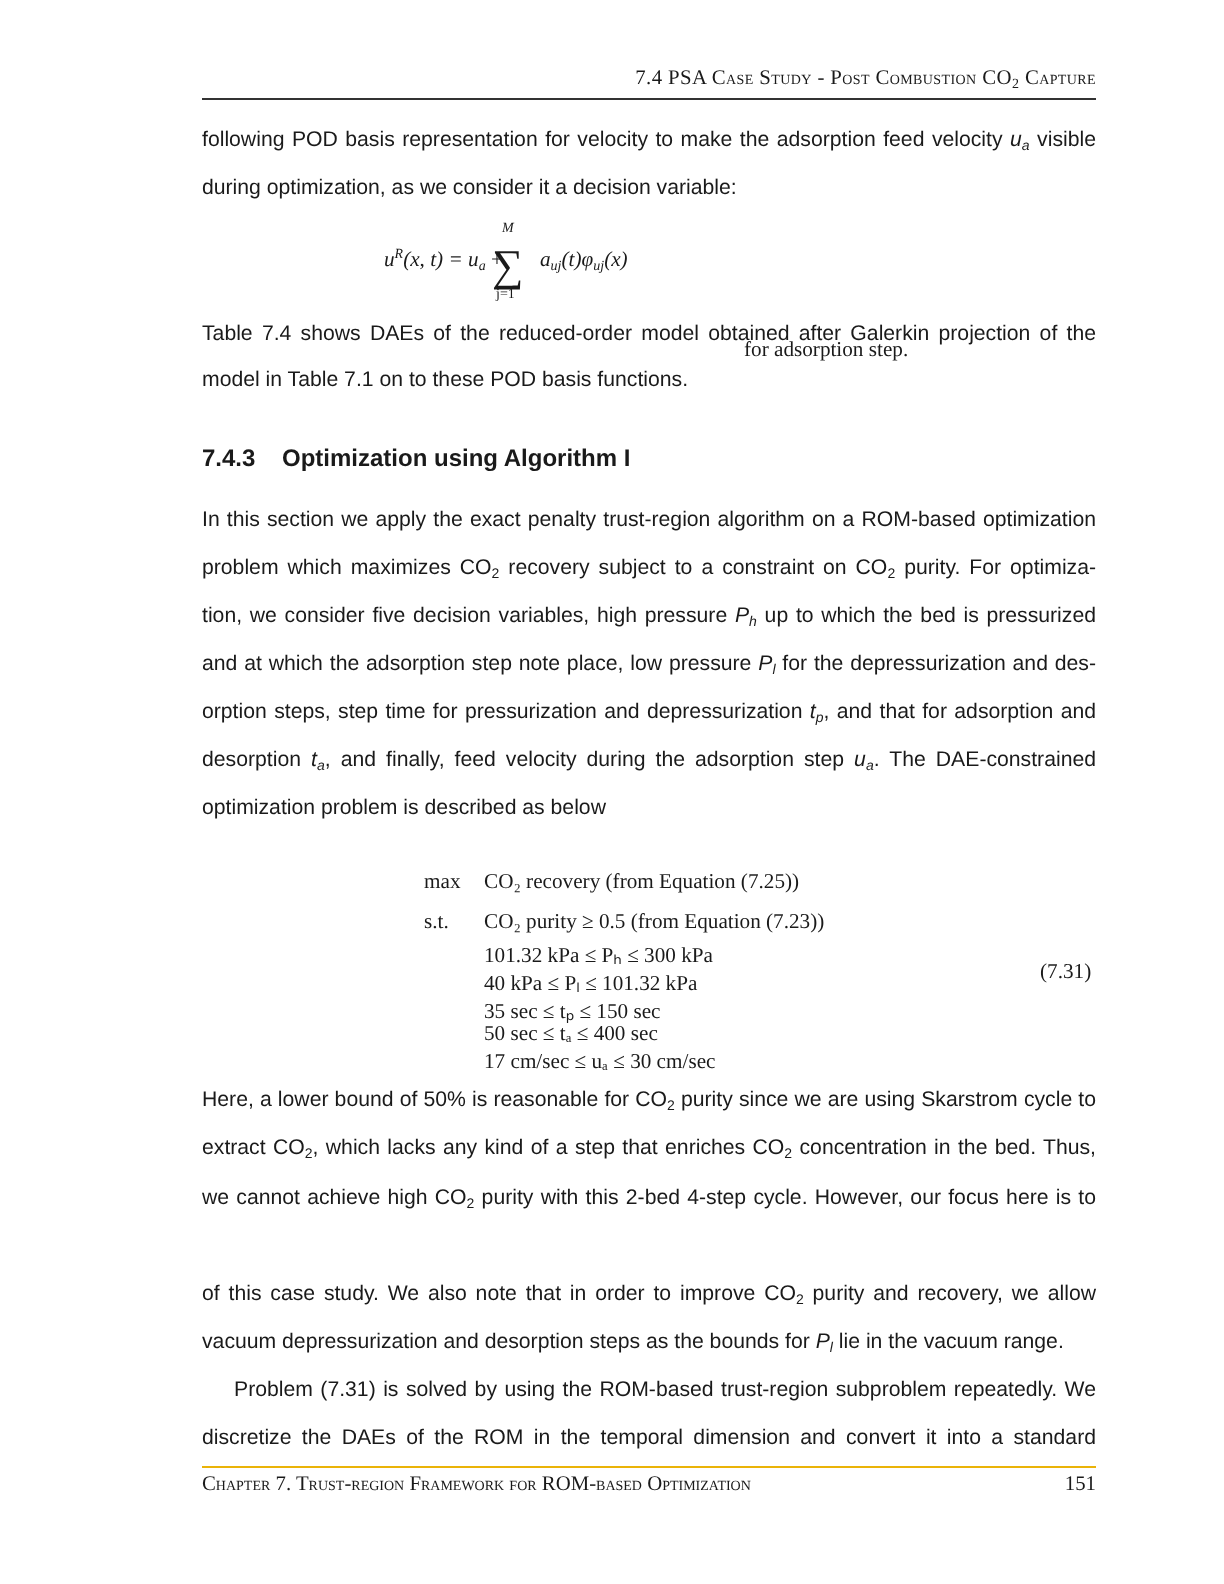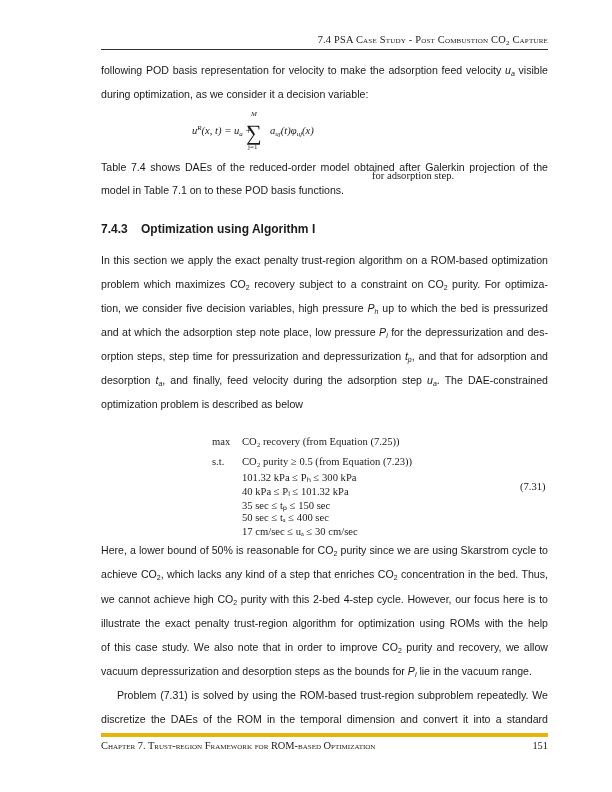--- a/index.html
+++ b/index.html
@@ -20,21 +20,21 @@
   .eq1 { position:absolute; left:192px; top:110px; width:320px; height:45px;
          font-family:"Liberation Serif", serif; font-size:10.6px; }
   .sum { position:absolute; left:54px; top:12px; font-size:22px; line-height:22px; }
   .sum-top { position:absolute; left:59px; top:0px; font-size:7px; font-style:italic; }
   .sum-bot { position:absolute; left:56px; top:33px; font-size:7px; }
   .section-title { position:absolute; left:101px; top:222px; font-weight:bold;
                    font-size:12px; font-family:Liberation Sans, sans-serif; }
   .section-num { display:inline-block; width:40px; }
   .opt { position:absolute; font-family:"Liberation Serif", serif; font-size:10.6px; white-space:nowrap; }
   .eqnum { position:absolute; left:520px; top:481px; font-family:"Liberation Serif", serif; font-size:10.6px; }
-  .footer { position:absolute; left:101px; top:733px; width:447px; border-top:4px solid #eab308; }
+  .footer { position:absolute; left:101px; top:733px; width:447px; border-top:1px solid #eab308; }
   .footer-left { position:absolute; left:0; top:3px; font-size:10.4px; font-family:"Liberation Serif", serif; }
   .footer-right { position:absolute; right:0; top:3px; font-size:10.4px; font-family:"Liberation Serif", serif; }
 </style>
 </head>
 <body>
 
 <div class="page">
 
   <div class="header">
     <div class="header-text">
@@ -95,26 +95,25 @@
     <div class="opt" style="left:242px; top:498px;">35 sec ≤ tₚ ≤ 150 sec</div>
     <div class="opt" style="left:242px; top:512px;">50 sec ≤ tₐ ≤ 400 sec</div>
     <div class="opt" style="left:242px; top:526px;">17 cm/sec ≤ uₐ ≤ 30 cm/sec</div>
     <div class="eqnum">(7.31)</div>
   </div>
 
   <div class="line just" style="top:544px;">
     <span>Here, a lower bound of 50% is reasonable for CO</span><sub>2</sub><span> purity since we are using Skarstrom cycle to</span>
   </div>
   <div class="line just" style="top:568px;">
-    <span>achieve CO</span><sub>2</sub><span>, which lacks any kind of a step that enriches CO</span><sub>2</sub><span> concentration in the bed. Thus,</span>
+    <span>extract CO</span><sub>2</sub><span>, which lacks any kind of a step that enriches CO</span><sub>2</sub><span> concentration in the bed. Thus,</span>
   </div>
   <div class="line just" style="top:593px;">
     <span>we cannot achieve high CO</span><sub>2</sub><span> purity with this 2-bed 4-step cycle. However, our focus here is to</span>
   </div>
-  <div class="line just" style="top:617px;">illustrate the exact penalty trust-region algorithm for optimization using ROMs with the help</div>
   <div class="line just" style="top:641px;">
     <span>of this case study. We also note that in order to improve CO</span><sub>2</sub><span> purity and recovery, we allow</span>
   </div>
   <div class="line" style="top:665px;">
     <span>vacuum depressurization and desorption steps as the bounds for </span><i>P</i><sub><i>l</i></sub><span> lie in the vacuum range.</span>
   </div>
 
   <div class="line just" style="top:689px; left:117px; width:431px;">Problem (7.31) is solved by using the ROM-based trust-region subproblem repeatedly. We</div>
   <div class="line just" style="top:713px;">discretize the DAEs of the ROM in the temporal dimension and convert it into a standard</div>
 

